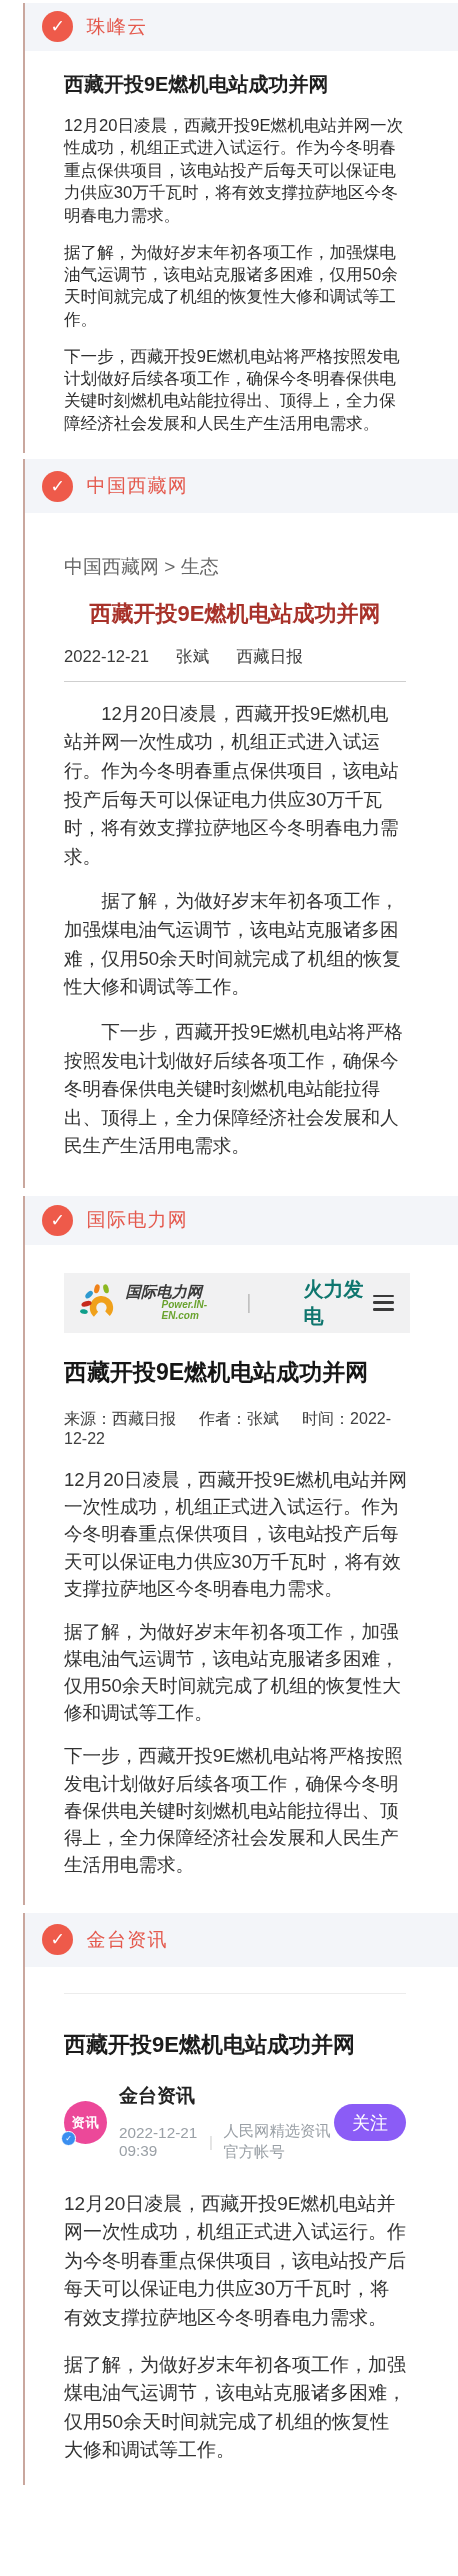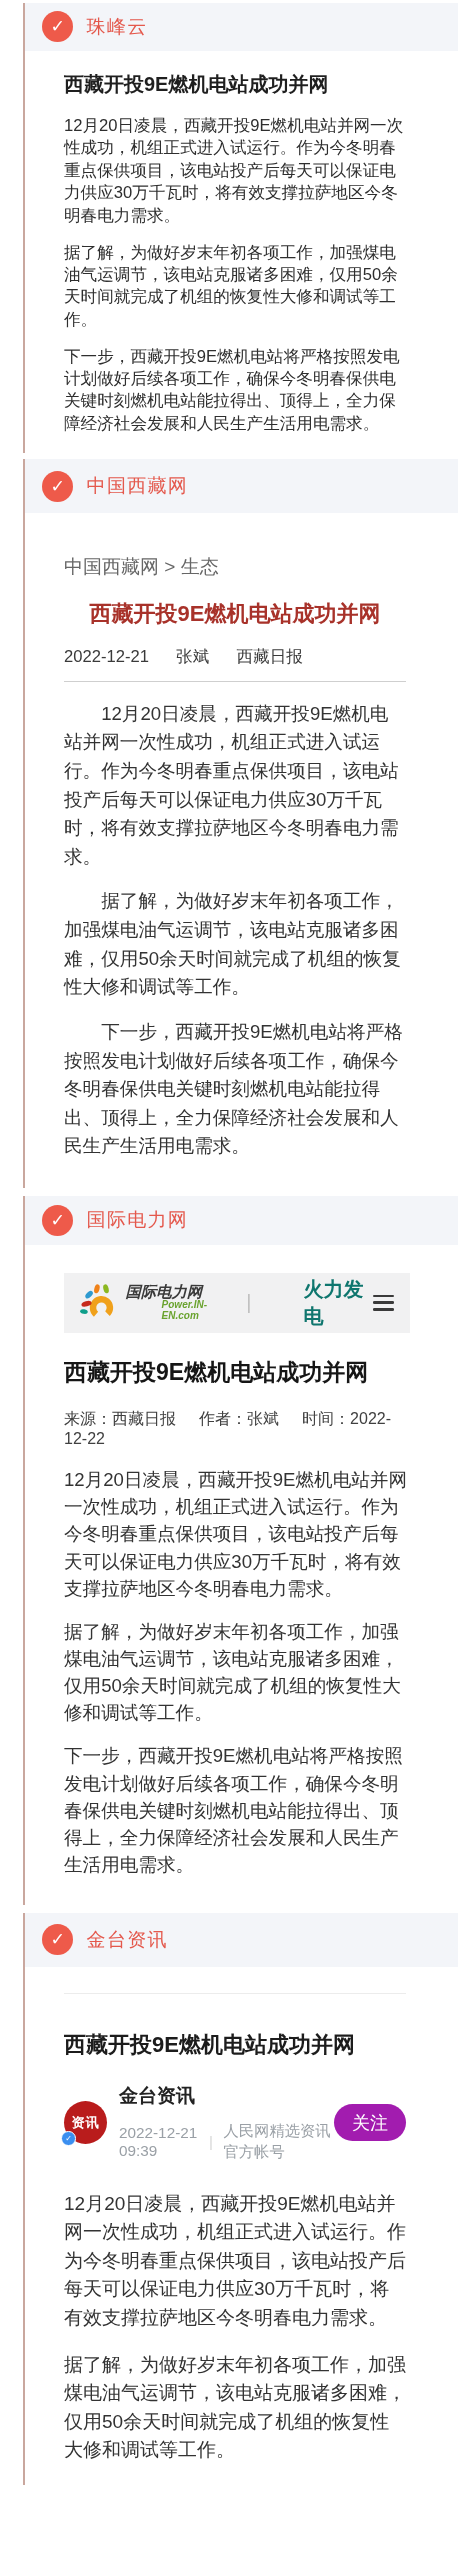--- a/index.html
+++ b/index.html
@@ -118,39 +118,39 @@
   
   .s4{margin-top:8px;}
   .s4 .band{height:54px;}
   .s4 .card{padding-top:26.6px;padding-bottom:20px;}
   .s4 hr{border:none;border-top:1.3px solid #ececec;}
   .s4 .title{margin-top:36px;font-size:22px;font-weight:bold;color:#1c1c1c;}
   .account{display:flex;align-items:center;margin-top:22.6px;}
   .avatar-wrap{position:relative;width:43px;height:43px;flex:0 0 auto;}
   .avatar{
     width:43px;height:43px;border-radius:50%;
-    background:#b91c1c;color:#fff;
+    background:#ec4899;color:#fff;
     display:flex;align-items:center;justify-content:center;
     font-size:13.3px;font-weight:bold;letter-spacing:0.7px;
   }
   .v-badge{
     position:absolute;left:-2.7px;bottom:-1.3px;
     width:14.6px;height:14.6px;border-radius:50%;
     background:#3b8ff0;border:1.3px solid #fff;
     color:#fff;font-size:8px;font-weight:bold;
     display:flex;align-items:center;justify-content:center;
   }
   .acc-info{margin-left:12px;}
   .acc-name{font-size:19px;font-weight:bold;color:#222;}
   .acc-sub{margin-top:12px;font-size:15.3px;color:#9aa0a6;display:flex;align-items:center;}
   .acc-sub .sep{color:#d8d8d8;margin:0 10.6px;}
   .follow-btn{
     margin-left:auto;
     min-width:72px;height:37px;border-radius:18.6px;
-    background:#a21caf;color:#fff;font-size:18px;
+    background:#8b5cf6;color:#fff;font-size:18px;
     display:inline-flex;align-items:center;justify-content:center;
     padding:0 17.3px;
   }
   .s4 .body{margin-top:26.6px;}
   .s4 .body p{font-size:19px;line-height:1.5;color:#333;margin-bottom:18.6px;}
   .s4 .body p:last-child{margin-bottom:0;}
 </style>
 </head>
 <body>
 

